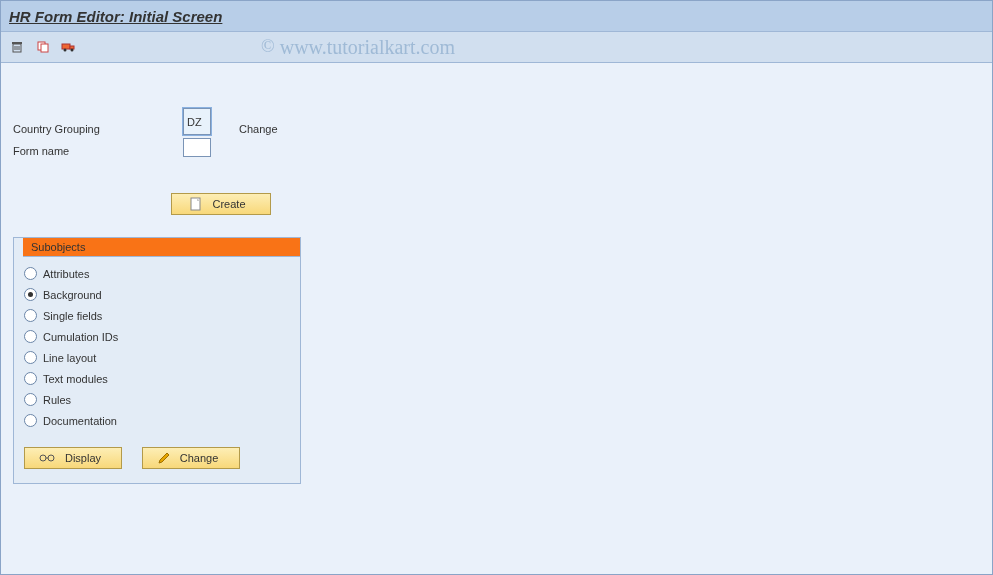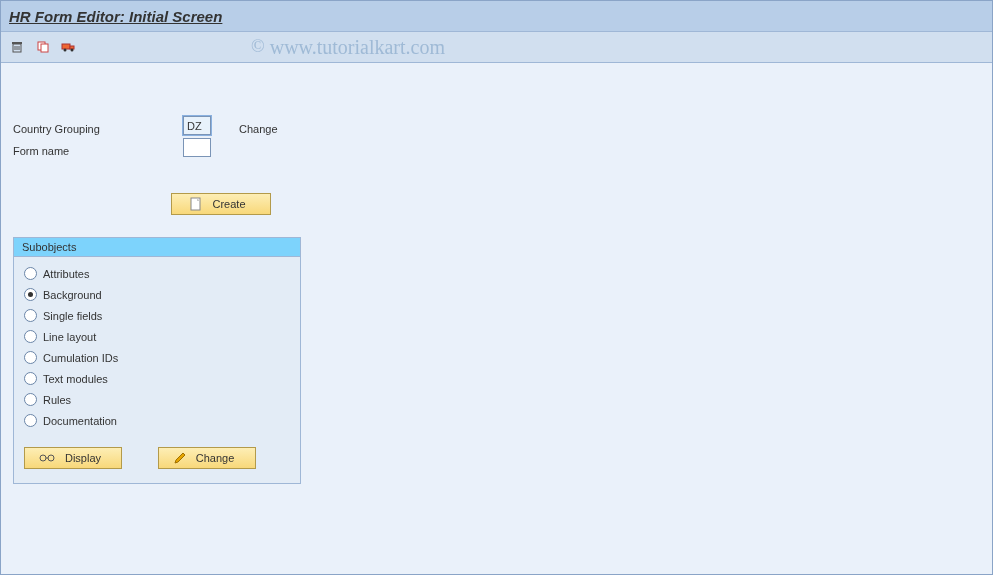--- a/index.html
+++ b/index.html
@@ -5,36 +5,36 @@
   * { box-sizing: border-box; margin: 0; padding: 0; }
   html, body { width: 993px; height: 575px; font-family: Arial, sans-serif; font-size: 11px; background: #eaf1fa; overflow: hidden; }
   .wrap { border: 1px solid #8aa4c7; width: 993px; height: 575px; position: relative; }
   .titlebar { background: #b8cee8; height: 30px; display: flex; align-items: center; padding: 0 8px; }
   .titlebar h1 { font-size: 15px; font-style: italic; font-weight: bold; color: #333; text-decoration: underline; }
   .toolbar { background: #d1dfef; height: 32px; border-top: 1px solid #9fb7d6; border-bottom: 1px solid #9fb7d6; display:flex; align-items:center; padding: 0 6px; }
   .tool-btn { width: 20px; height: 20px; margin-right: 6px; display:flex; align-items:center; justify-content:center; cursor:pointer; }
   .content { padding: 50px 12px 10px 12px; }
   .field-row { display: flex; align-items: flex-end; height: 22px; margin-bottom: 0; }
   .field-label { width: 170px; color: #333; }
-  .field-input { width: 28px; height: 19px; background: #fff; border: 1px solid #7a94b6; text-align: left; padding: 1px 3px; font-size: 11px; color:#333; }
+  .field-input { width: 28px; height: 27px; background: #fff; border: 1px solid #7a94b6; text-align: left; padding: 1px 3px; font-size: 11px; color:#333; }
   .field-input.active { outline: 1px solid #8ab1e0; background:#e8f2fb;}
   .field-desc { margin-left: 28px; color:#333;}
   .form-name-input { width: 28px; height: 19px; background: #fff; border: 1px solid #7a94b6;}
   .create-row { margin-top: 36px; margin-left: 150px; padding-left: 8px; }
   .sap-btn { height: 22px; min-width: 100px; background: linear-gradient(to bottom, #fdeeb5, #f8d87a); border: 1px solid #b39a4a; display:inline-flex; align-items:center; justify-content:center; cursor:pointer; font-size:11px; color:#333; padding: 0 14px 0 8px;}
   .sap-btn svg { margin-right: 10px; }
   .panel { margin-top: 22px; width: 288px; border: 1px solid #9fb7d6; background: #e3ecf6; }
-  .panel-header { background: #7dd3fc; border-bottom: 1px solid #9fb7d6; padding: 3px 8px; color:#333;}
+  .panel-header { background: #f97316; border-bottom: 1px solid #9fb7d6; padding: 3px 8px; color:#333;margin-left:9px;}
   .radio-list { padding: 6px 10px 2px 10px; }
   .radio-item { display:flex; align-items:center; height: 21px; color:#333;}
   .radio { appearance:none; width:13px; height:13px; border:1px solid #6a85a8; border-radius:50%; margin-right:6px; background:#fff; position:relative;}
   .radio:checked::after { content:''; position:absolute; left:3px; top:3px; width:5px; height:5px; background:#333; border-radius:50%; }
-  .panel-footer { padding: 14px 10px 14px 10px; display:flex; gap: 36px; }
+  .panel-footer { padding: 14px 10px 14px 10px; display:flex; gap: 20px; }
   .panel-footer .sap-btn { min-width: 98px; }
-  .watermark { position:absolute; left: 250px; top: 35px; font-size: 20px; color: rgba(110,150,190,0.5); font-family: Georgia, serif;}
+  .watermark { position:absolute; left: 260px; top: 35px; font-size: 20px; color: rgba(110,150,190,0.5); font-family: Georgia, serif;}
   .watermark .copy { font-size: 18px; vertical-align: top;}
 </style>
 </head>
 <body>
 
 <div class="wrap">
   <div class="titlebar">
     <h1>HR Form Editor: Initial Screen</h1>
   </div>
   <div class="toolbar">
@@ -96,25 +96,25 @@
           <label class="radio-item">
             <input type="radio" name="subobj" class="radio" checked="" style="">
             <span>Background</span>
           </label>
           <label class="radio-item">
             <input type="radio" name="subobj" class="radio" style="">
             <span>Single fields</span>
           </label>
           <label class="radio-item">
             <input type="radio" name="subobj" class="radio" style="">
-            <span>Line layout</span>
+            <span>Cumulation IDs</span>
           </label>
           <label class="radio-item">
             <input type="radio" name="subobj" class="radio" style="">
-            <span>Cumulation IDs</span>
+            <span>Line layout</span>
           </label>
           <label class="radio-item">
             <input type="radio" name="subobj" class="radio" style="">
             <span>Text modules</span>
           </label>
           <label class="radio-item">
             <input type="radio" name="subobj" class="radio" style="">
             <span>Rules</span>
           </label>
           <label class="radio-item">

